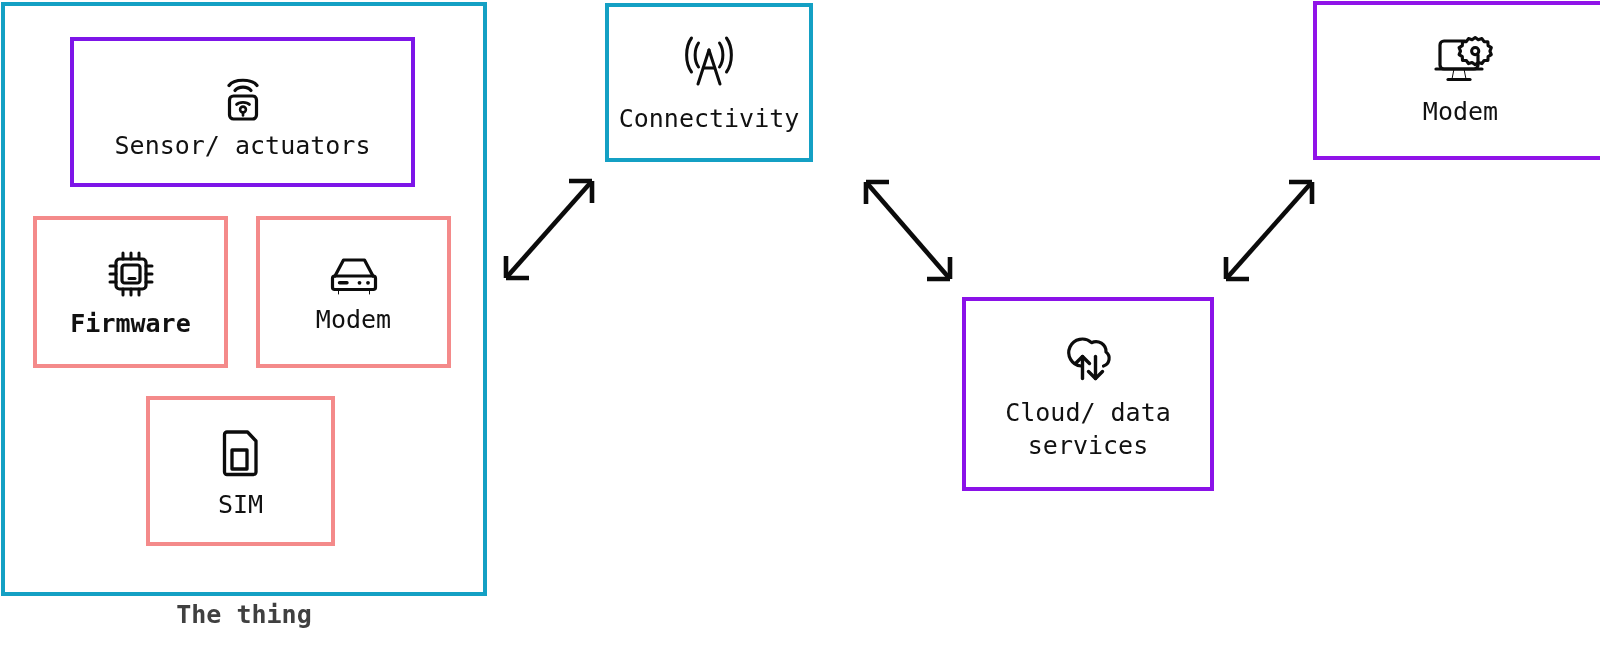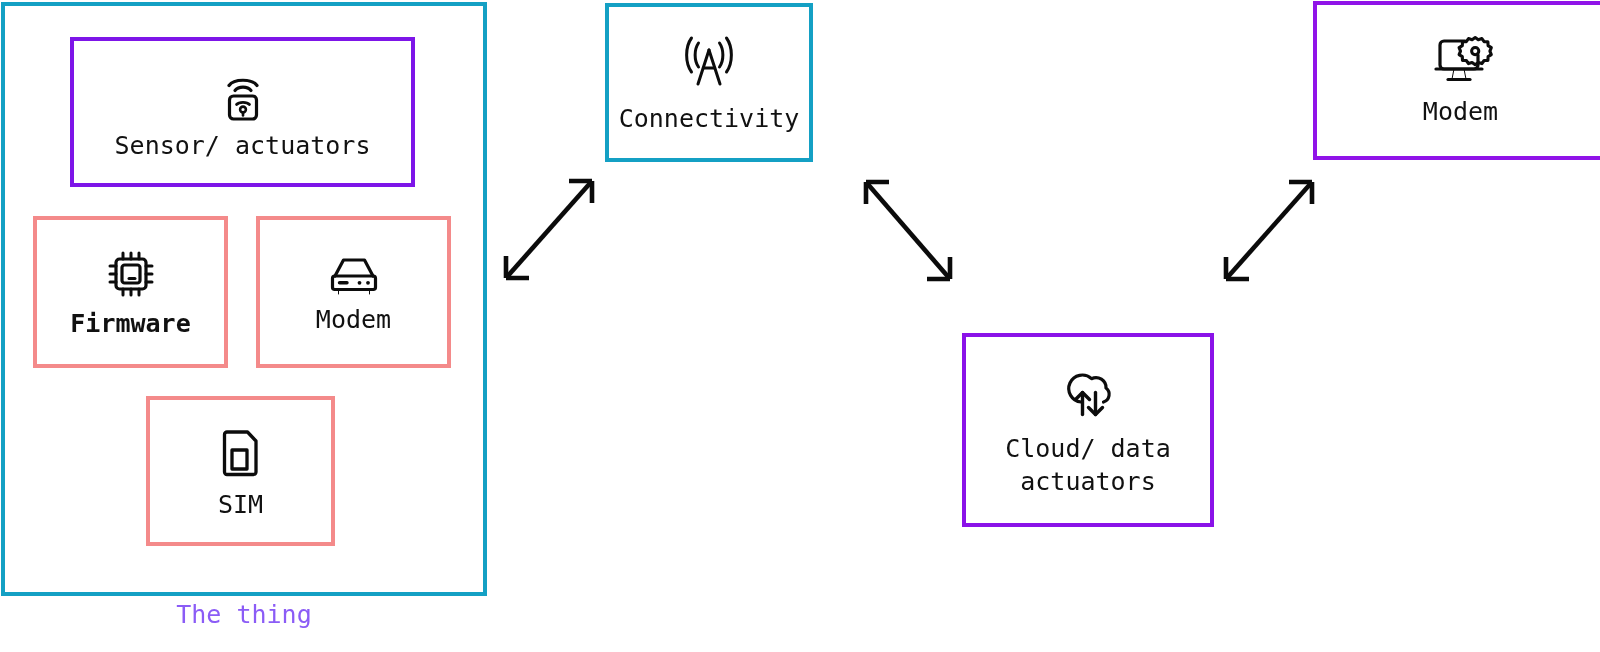--- a/index.html
+++ b/index.html
@@ -10,32 +10,32 @@
   }
   .canvas{position:absolute;inset:0;}
 
   .box{position:absolute;box-sizing:border-box;background:#ffffff;
        display:flex;flex-direction:column;align-items:center;justify-content:center;}
   .label{font-size:25px;letter-spacing:0px;line-height:1.32;text-align:center;color:#111;white-space:pre;}
   .label.two-line{line-height:1.34;}
 
   
   #thing-box{left:1px;top:2px;width:486px;height:594px;border:4px solid #14a0c4;}
-  #thing-caption{position:absolute;left:1px;top:600px;width:486px;text-align:center;font-size:25px;color:#8b5cf6;}
+  #thing-caption{position:absolute;left:1px;top:600px;width:486px;text-align:center;font-size:25px;color:#404040;font-weight:bold;}
 
   
   #sensor-box{left:70px;top:37px;width:345px;height:150px;border:4px solid #7d15e8;}
   #firmware-box{left:33px;top:216px;width:195px;height:152px;border:4px solid #f48a8a;font-weight:bold;}
   #modem-box{left:256px;top:216px;width:195px;height:152px;border:4px solid #f48a8a;}
   #sim-box{left:146px;top:396px;width:189px;height:150px;border:4px solid #f48a8a;}
 
   
   #connectivity-box{left:605px;top:3px;width:208px;height:159px;border:4px solid #14a0c4;}
   #user-box{left:1313px;top:1px;width:295px;height:159px;border:4px solid #9013e8;}
-  #cloud-box{left:962px;top:297px;width:252px;height:194px;border:4px solid #8a12e8;margin-top:36px;}
+  #cloud-box{left:962px;top:297px;width:252px;height:194px;border:4px solid #8a12e8;}
 
   .icon-wrap{display:flex;align-items:center;justify-content:center;margin-bottom:4px;}
 
   svg.ln{fill:none;stroke:#0c0c0c;stroke-linecap:round;stroke-linejoin:round;}
 
   .arrow-layer{position:absolute;inset:0;pointer-events:none;}
   .arrow-layer svg{position:absolute;left:0;top:0;}
   .arr{fill:none;stroke:#0b0b0b;stroke-width:4.6;stroke-linecap:butt;stroke-linejoin:miter;}
 </style>
 </head>
@@ -144,21 +144,21 @@
     <span class="icon-wrap">
       <svg class="ln" width="72" height="66" viewBox="0 0 72 66" aria-hidden="true">
         <path d="M29 40 a13.5 13.5 0 1 1 10.5 -23.3 A10 10 0 0 1 54 26 a8 8 0 0 1 -2.5 14" stroke-width="3.2"></path>
         <path d="M30.5 52.5 V30.5" stroke-width="3.4"></path>
         <path d="M23.5 37.5 L30.5 30.5 L37.5 37.5" stroke-width="3.4"></path>
         <path d="M43.5 30.5 V52.5" stroke-width="3.4"></path>
         <path d="M36.5 45.5 L43.5 52.5 L50.5 45.5" stroke-width="3.4"></path>
       </svg>
     </span>
     <span class="label two-line">Cloud/ data</span>
-    <span class="label two-line">actuators</span>
+    <span class="label two-line">services</span>
   </div>
 
   <div class="arrow-layer">
     <svg width="1600" height="652" viewBox="0 0 1600 652" aria-hidden="true">
 
       <g>
         <path class="arr" d="M506 278 L592 181"></path>
         <path class="arr" d="M506 278 L506 256 M506 278 L529 278"></path>
         <path class="arr" d="M592 181 L592 203 M592 181 L569 181"></path>
       </g>

